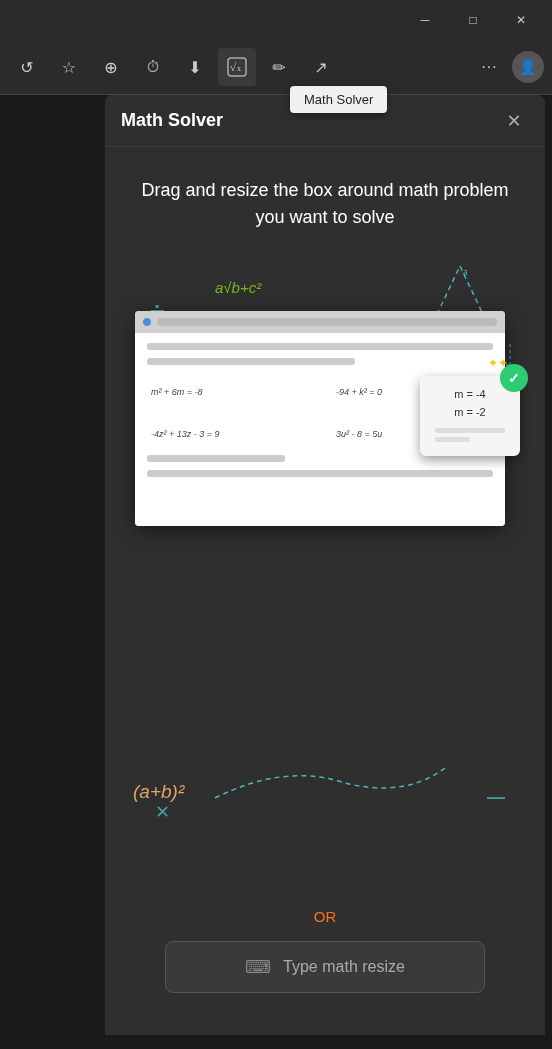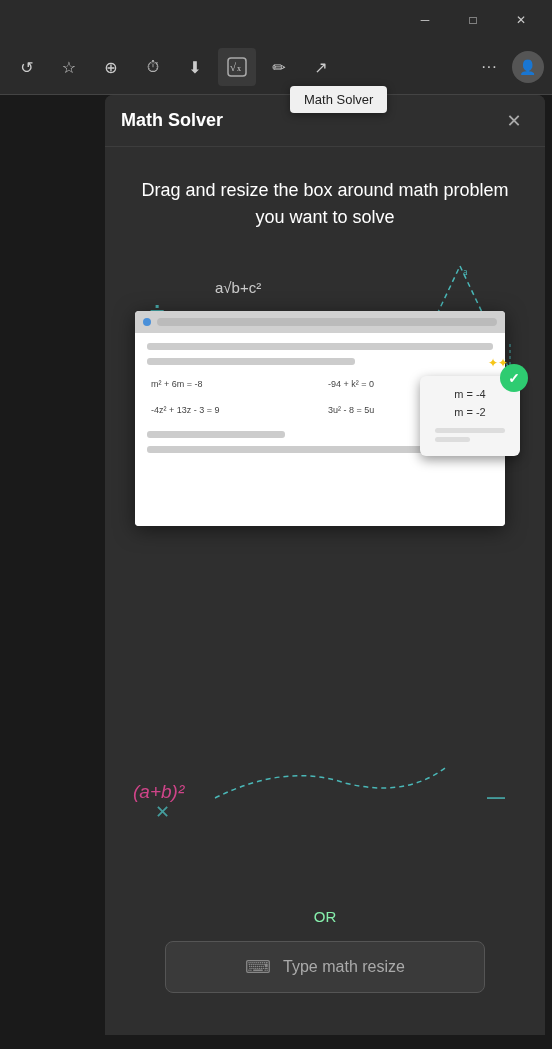--- a/index.html
+++ b/index.html
@@ -206,22 +206,23 @@
       height: 7px;
       background: #ccc;
       border-radius: 3px;
       margin-bottom: 8px;
     }
     .mockup-line.short { width: 60%; }
     .mockup-line.shorter { width: 40%; }
     .mockup-equations {
       display: grid;
       grid-template-columns: 1fr 1fr;
-      gap: 8px;
-      margin-top: 10px;
+      gap: 24px;
+      margin-top: 18px;
+      font-style: italic;
     }
     .mockup-eq {
       font-size: 9px;
       color: #444;
       padding: 4px;
     }
     .mockup-lines-bottom {
       margin-top: 12px;
     }
 
@@ -274,21 +275,21 @@
     }
     .result-line {
       height: 5px;
       background: #ddd;
       border-radius: 3px;
       margin-bottom: 4px;
     }
 
     
     .or-text {
-      color: #86efac;
+      color: #f97316;
       font-size: 15px;
       font-weight: 500;
       margin-top: 20px;
       z-index: 2;
       position: relative;
     }
 
     
     .type-math-btn {
       margin-top: 16px;
@@ -370,21 +371,21 @@
       <svg style="position:absolute;top:0;right:10px;width:110px;height:120px;" viewBox="0 0 110 120">
         <polygon points="55,5 105,110 5,110" fill="none" stroke="#4ab8b8" stroke-width="1.5" stroke-dasharray="5,4"></polygon>
         <text x="58" y="14" fill="#4ab8b8" font-size="10" font-family="serif">a</text>
         <text x="107" y="110" fill="#4ab8b8" font-size="10" font-family="serif">c</text>
         <text x="42" y="118" fill="#4ab8b8" font-size="10" font-family="serif">b</text>
         <line x1="105" y1="110" x2="105" y2="80" stroke="#4ab8b8" stroke-width="1" stroke-dasharray="3,3"></line>
       </svg>
 
       <div style="position:absolute;top:35px;left:25px;color:#4ab8b8;font-size:26px;font-weight:bold;opacity:0.9;">÷</div>
 
-      <div style="position:absolute;top:18px;left:90px;color:#e5e5e5;font-size:15px;opacity:0.85;">a√b+c²</div>
+      <div style="position:absolute;top:18px;left:90px;color:#84cc16;font-size:15px;font-style:italic;opacity:0.85;">a√b+c²</div>
 
       <div class="screenshot-mockup">
         <div class="mockup-titlebar">
           <div class="mockup-dot"></div>
           <div class="mockup-bar"></div>
         </div>
         <div class="mockup-body">
           <div class="mockup-line"></div>
           <div class="mockup-line short"></div>
           <div class="mockup-equations">
@@ -403,21 +404,21 @@
       <div class="result-card">
         <div class="sparkle">✦✦</div>
         <div class="check-circle">✓</div>
         <div class="result-text">m = -4<br>m = -2</div>
         <div class="result-lines">
           <div class="result-line"></div>
           <div class="result-line" style="width:50%;"></div>
         </div>
       </div>
 
-      <div style="position:absolute;bottom:85px;left:8px;color:#ec4899;font-size:19px;font-style:italic;opacity:0.85;">(a+b)²</div>
+      <div style="position:absolute;bottom:85px;left:8px;color:#fdba74;font-size:19px;font-style:italic;opacity:0.85;">(a+b)²</div>
 
       <div style="position:absolute;bottom:65px;left:30px;color:#4ab8b8;font-size:18px;opacity:0.8;">✕</div>
 
       <div style="position:absolute;bottom:80px;right:20px;color:#4ab8b8;font-size:18px;opacity:0.8;font-weight:bold;">—</div>
 
       <svg style="position:absolute;bottom:80px;left:80px;width:250px;height:50px;" viewBox="0 0 250 50">
         <path d="M10,40 Q80,5 140,25 Q200,40 240,10" fill="none" stroke="#4ab8b8" stroke-width="1.5" stroke-dasharray="5,4"></path>
       </svg>
 
     </div>

